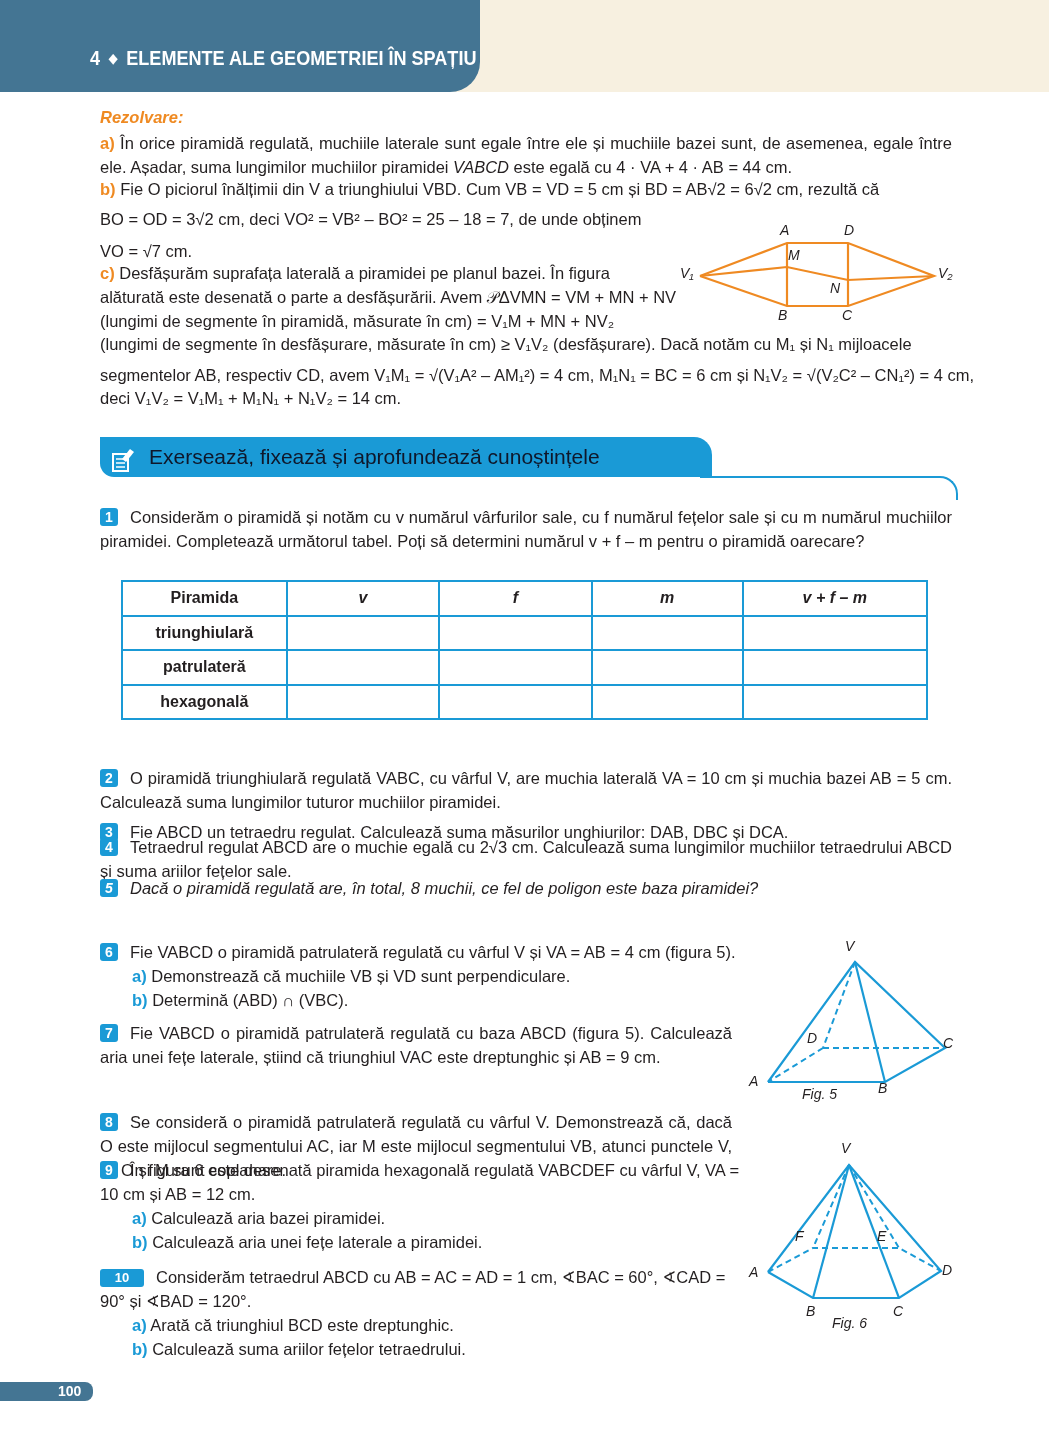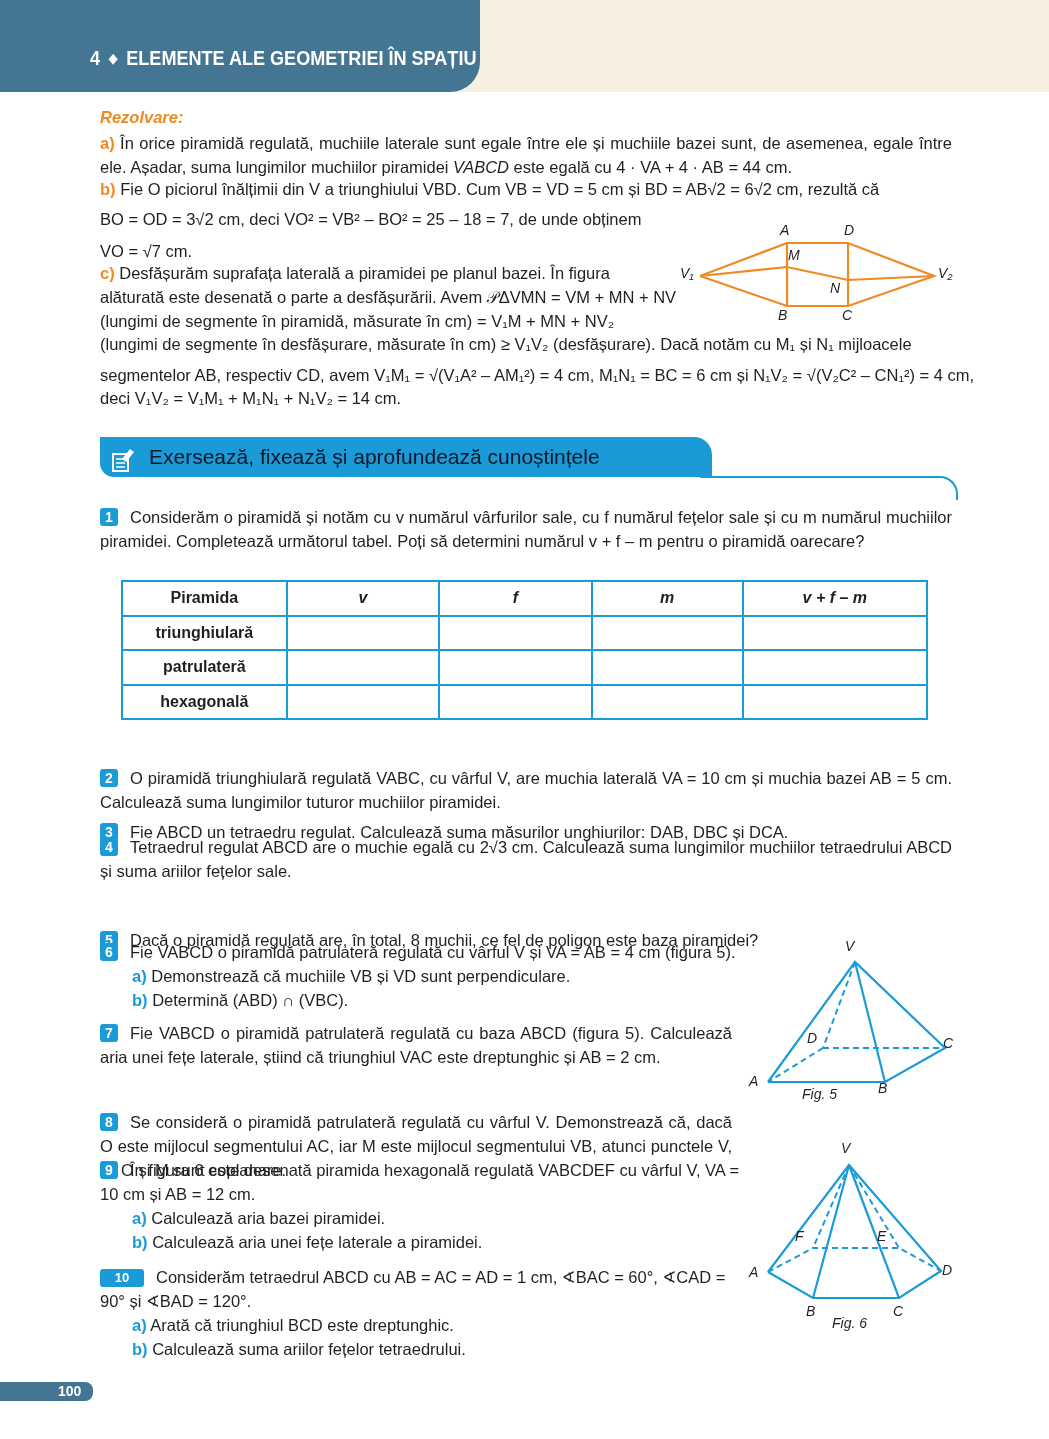--- a/index.html
+++ b/index.html
@@ -143,32 +143,32 @@
 </div>
 
 <div class="content" style="top:820px;">
   <span class="badge">3</span><span>Fie ABCD un tetraedru regulat. Calculează suma măsurilor unghiurilor: DAB, DBC și DCA.</span>
 </div>
 
 <div class="content just" style="top:823px;margin-top:12px;">
   <span class="badge">4</span><span>Tetraedrul regulat ABCD are o muchie egală cu 2√3 cm. Calculează suma lungimilor muchiilor tetraedrului ABCD și suma ariilor fețelor sale.</span>
 </div>
 
-<div class="content" style="top:928px;">
+<div class="content" style="top:876px;font-style:italic;">
   <span class="badge">5</span><span>Dacă o piramidă regulată are, în total, 8 muchii, ce fel de poligon este baza piramidei?</span>
 </div>
 
 <div class="content" style="top:940px;width:680px;">
   <div><span class="badge">6</span><span>Fie VABCD o piramidă patrulateră regulată cu vârful V și VA = AB = 4 cm (figura 5).</span></div>
   <div class="sub-item"><span class="blue-b">a)</span> <span>Demonstrează că muchiile VB și VD sunt perpendiculare.</span></div>
   <div class="sub-item"><span class="blue-b">b)</span> <span>Determină (ABD) ∩ (VBC).</span></div>
 </div>
 
 <div class="content just" style="top:1021px;width:632px;">
-  <span class="badge">7</span><span>Fie VABCD o piramidă patrulateră regulată cu baza ABCD (figura 5). Calculează aria unei fețe laterale, știind că triunghiul VAC este dreptunghic și AB = 2 cm.</span>
+  <span class="badge">7</span><span>Fie VABCD o piramidă patrulateră regulată cu baza ABCD (figura 5). Calculează aria unei fețe laterale, știind că triunghiul VAC este dreptunghic și AB = 9 cm.</span>
 </div>
 
 <div class="content just" style="top:1110px;width:632px;">
   <span class="badge">8</span><span>Se consideră o piramidă patrulateră regulată cu vârful V. Demonstrează că, dacă O este mijlocul segmentului AC, iar M este mijlocul segmentului VB, atunci punctele V, D, O și M sunt coplanare.</span>
 </div>
 
 <div class="content" style="top:1158px;width:640px;">
   <div><span class="badge">9</span><span>În figura 6 este desenată piramida hexagonală regulată VABCDEF cu vârful V, VA = 10 cm și AB = 12 cm.</span></div>
   <div class="sub-item"><span class="blue-b">a)</span> <span>Calculează aria bazei piramidei.</span></div>
   <div class="sub-item"><span class="blue-b">b)</span> <span>Calculează aria unei fețe laterale a piramidei.</span></div>

